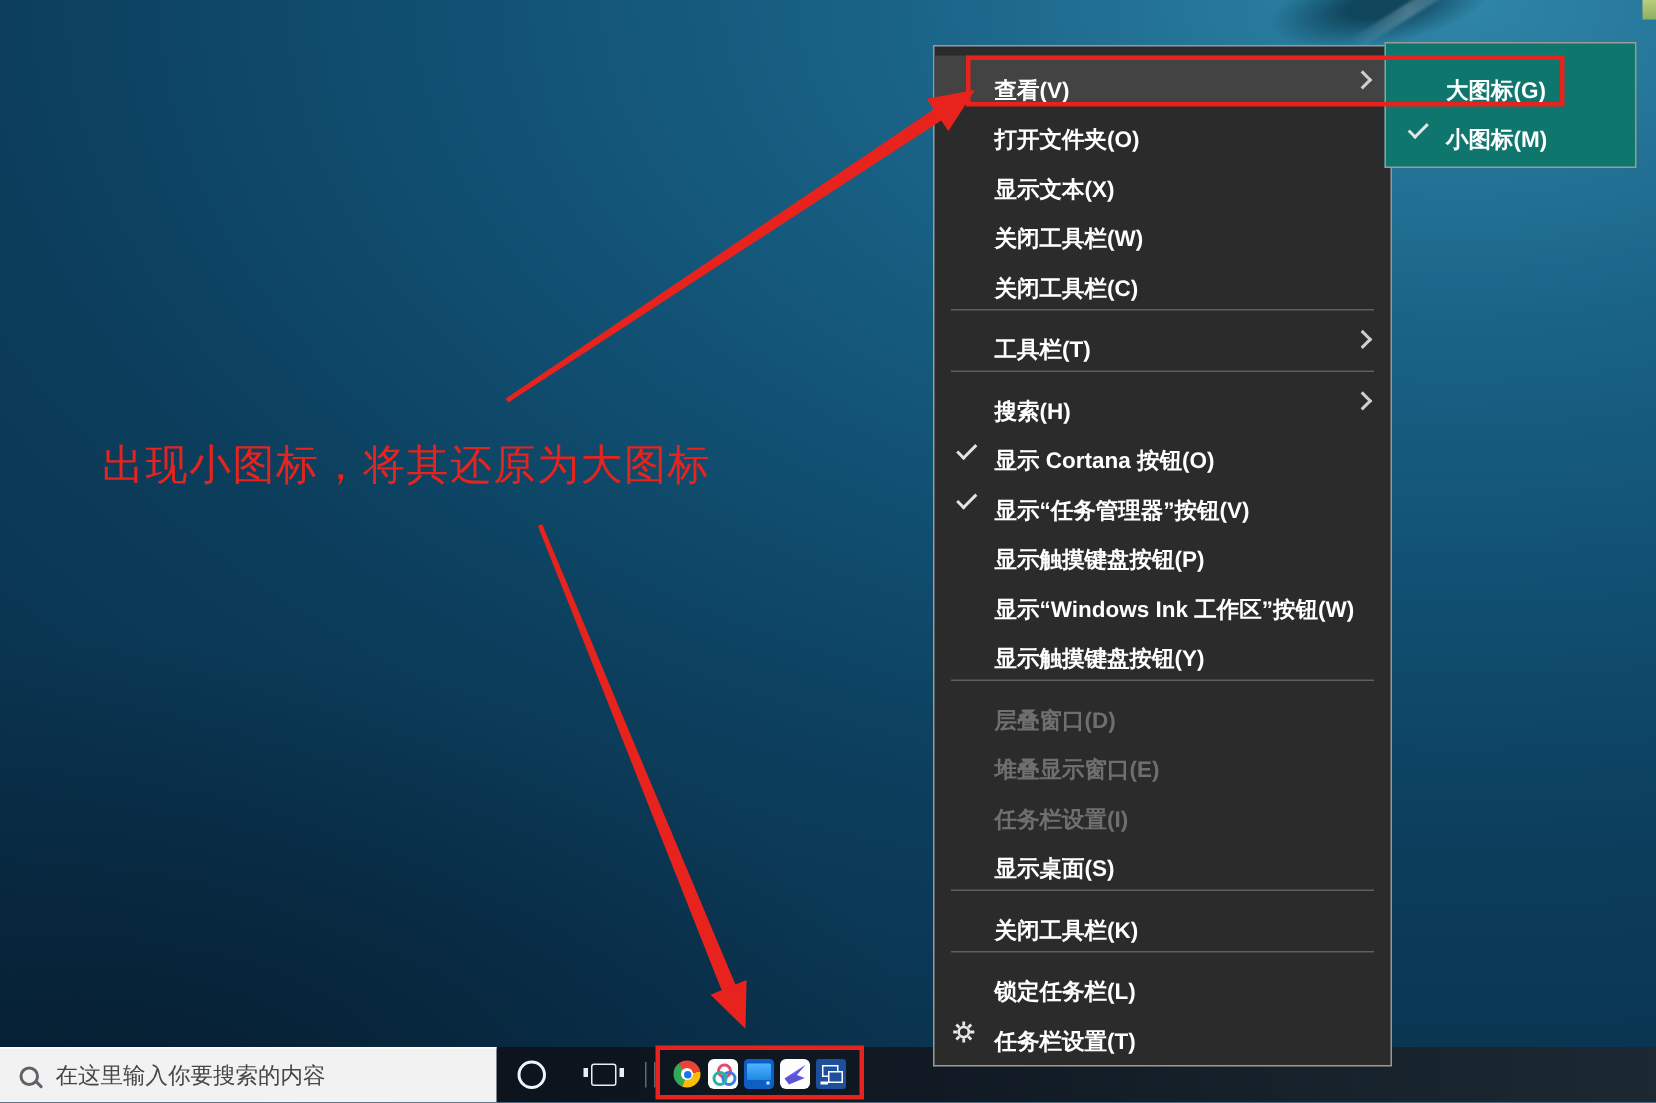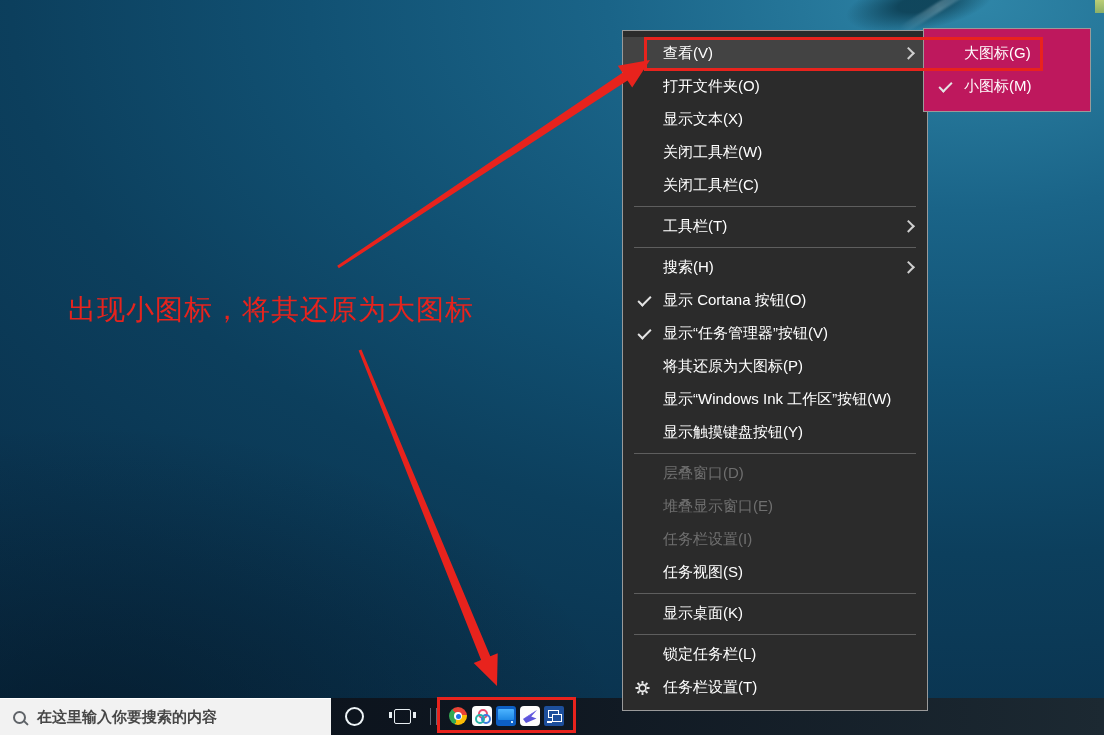--- a/index.html
+++ b/index.html
@@ -20,21 +20,21 @@
   .streak-vert{position:absolute;left:925px;top:108px;width:3px;height:66px;
     background:linear-gradient(rgba(190,230,245,0),rgba(190,230,245,.4),rgba(190,230,245,0));
     filter:blur(.5px);}
   .corner-sliver{position:absolute;right:0;top:0;width:9px;height:13px;
     background:linear-gradient(#d5dd70,#9db95e);opacity:.85;}
 
   
   .taskbar{position:absolute;left:0;bottom:0;width:1104px;height:37px;
     background:linear-gradient(90deg,#0a0f18 0%,#0e1620 45%,#1c2932 100%);}
   .searchbox{position:absolute;left:0;top:0;width:331px;height:37px;background:#f2f2f2;
-    border-top:1px solid #ffffff;box-sizing:border-box;display:flex;align-items:center;font-weight:bold;}
+    border-top:1px solid #ffffff;box-sizing:border-box;display:flex;align-items:center;}
   .mag{width:9px;height:9px;border:2px solid #5f6368;border-radius:50%;position:relative;
     margin:0 11px 0 13px;flex:none;}
   .mag::after{content:'';position:absolute;width:6px;height:2px;background:#5f6368;
     transform:rotate(45deg);right:-5px;bottom:-2px;border-radius:1px;}
   .search-text{font-size:15px;color:#474747;white-space:nowrap;}
   .cortana{position:absolute;left:345px;top:9px;width:15px;height:15px;border:2.5px solid #eef4f7;
     border-radius:50%;}
   .taskview{position:absolute;left:394px;top:11px;width:15px;height:13px;
     border:1.8px solid #e8eef2;border-radius:2px;}
   .taskview::before{content:'';position:absolute;left:-6px;top:2px;width:3px;height:6px;background:#e8eef2;}
@@ -62,36 +62,36 @@
   .ic-bird{background:#fdfdfd;border-radius:4px;}
 
   .ic-remote{background:#1d4f9c;border-radius:2px;}
   .ic-remote .w1{position:absolute;left:4px;top:4px;width:9px;height:6px;border:1px solid #fff;background:#1d4f9c;}
   .ic-remote .w2{position:absolute;left:8px;top:8px;width:8px;height:6px;border:1px solid #fff;background:#1d4f9c;}
   .ic-remote .bar{position:absolute;left:3px;bottom:3px;width:5px;height:2px;background:#fff;}
 
   
   .menu{position:absolute;left:622px;top:30px;width:306px;box-sizing:border-box;
     background:#2b2b2b;border:1px solid #9a9a9a;padding:6px 0;z-index:5;}
-  .mi{height:33px;display:flex;align-items:center;position:relative;
-    padding:0 30px 0 40px;color:#ffffff;font-size:15px;white-space:nowrap;}
+  .mi{height:33px;display:flex;align-items:flex-end;position:relative;
+    padding:0 30px 0 40px;color:#ffffff;font-size:15px;white-space:nowrap;font-weight:bold;}
   .mi.hl{background:#434343;}
   .mi.dis{color:#6f6f6f;}
   .sep{height:1px;background:#5e5e5e;margin:3.5px 11px;}
   .chev{position:absolute;right:14px;top:50%;width:7px;height:7px;
     border-top:2px solid #cfcfcf;border-right:2px solid #cfcfcf;
     transform:translateY(-58%) rotate(45deg);}
   .chk{position:absolute;left:15px;top:50%;width:11px;height:5px;
     border-left:2px solid #e4e4e4;border-bottom:2px solid #e4e4e4;
     transform:translateY(-70%) rotate(-45deg);}
   .gear{position:absolute;left:12px;top:50%;transform:translateY(-50%);}
 
   
   .submenu{position:absolute;left:923px;top:28px;width:168px;box-sizing:border-box;
-    background:#be185d;border:1px solid #9a9a9a;padding:8px 0;z-index:6;}
+    background:#0f766e;border:1px solid #9a9a9a;padding:8px 0;z-index:6;}
   .submenu .mi{padding-left:40px;}
 
   
   .redbox{position:absolute;border:3px solid #e8231d;box-sizing:border-box;z-index:10;}
   .redbox-view{left:644px;top:37px;width:399px;height:34px;}
   .redbox-tray{left:437px;top:697px;width:139px;height:36px;}
   .note{position:absolute;left:68px;top:291px;font-size:28px;letter-spacing:1px;
     color:#e8231d;z-index:10;white-space:nowrap;}
   .arrows{position:absolute;left:0;top:0;z-index:11;pointer-events:none;}
 </style>
@@ -173,44 +173,44 @@
       </div>
       <div class="mi">
         <span class="chk"></span>
         <span>显示 Cortana 按钮(O)</span>
       </div>
       <div class="mi">
         <span class="chk"></span>
         <span>显示“任务管理器”按钮(V)</span>
       </div>
       <div class="mi">
-        <span>将其还原为大图标(P)</span>
+        <span>显示触摸键盘按钮(P)</span>
       </div>
       <div class="mi">
         <span>显示“Windows Ink 工作区”按钮(W)</span>
       </div>
       <div class="mi">
         <span>显示触摸键盘按钮(Y)</span>
       </div>
       <div class="sep"></div>
       <div class="mi dis">
         <span>层叠窗口(D)</span>
       </div>
       <div class="mi dis">
         <span>堆叠显示窗口(E)</span>
       </div>
       <div class="mi dis">
         <span>任务栏设置(I)</span>
       </div>
       <div class="mi">
-        <span>任务视图(S)</span>
-      </div>
-      <div class="sep"></div>
-      <div class="mi">
-        <span>显示桌面(K)</span>
+        <span>显示桌面(S)</span>
+      </div>
+      <div class="sep"></div>
+      <div class="mi">
+        <span>关闭工具栏(K)</span>
       </div>
       <div class="sep"></div>
       <div class="mi">
         <span>锁定任务栏(L)</span>
       </div>
       <div class="mi">
         <svg class="gear" width="15" height="15" viewBox="0 0 16 16">
           <g stroke="#e8e8e8" stroke-width="2">
             <line x1="8" y1="0.5" x2="8" y2="3.5"></line>
             <line x1="8" y1="12.5" x2="8" y2="15.5"></line>

